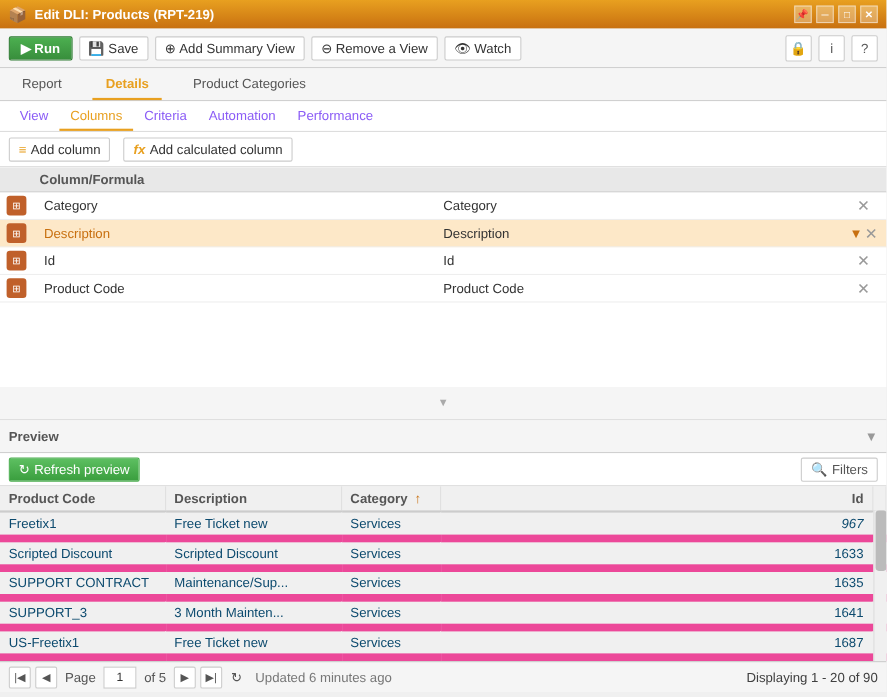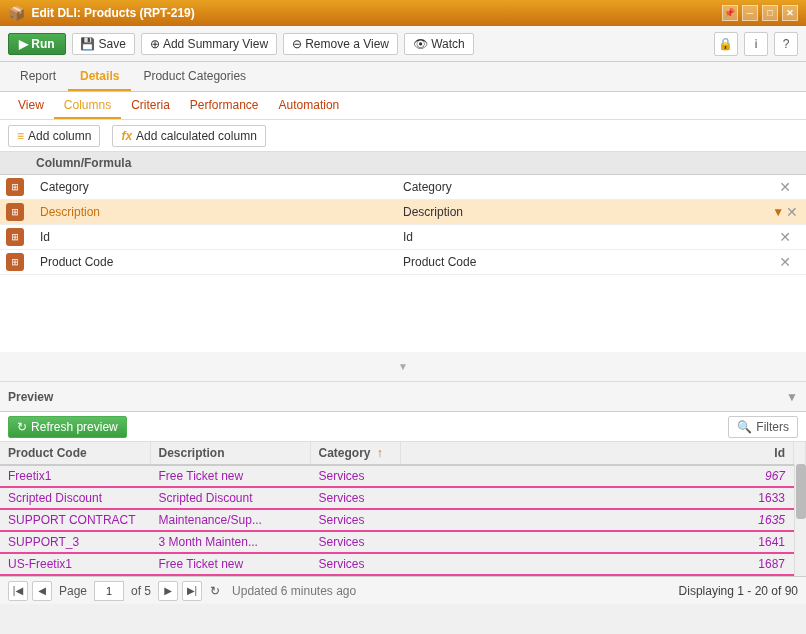--- a/index.html
+++ b/index.html
@@ -53,21 +53,21 @@
       display: flex; align-items: center; justify-content: center;
       font-size: 12px; color: #555;
     }
 
     
     .main-tabs {
       background: #f5f5f5;
       border-bottom: 1px solid #ccc;
       padding: 0 8px;
       display: flex;
-      gap: 0;
+      gap: 16px;
       height: 30px;
       align-items: flex-end;
     }
     .main-tab {
       padding: 6px 12px; cursor: pointer; color: #555;
       border-bottom: 2px solid transparent;
       font-size: 12px;
     }
     .main-tab.active { color: #e8a020; border-bottom: 2px solid #e8a020; font-weight: bold; }
 
@@ -75,21 +75,21 @@
     .sub-tabs {
       background: #fff;
       border-bottom: 1px solid #ddd;
       padding: 0 8px;
       display: flex;
       gap: 0;
       height: 28px;
       align-items: flex-end;
     }
     .sub-tab {
-      padding: 5px 10px; cursor: pointer; color: #c2410c;
+      padding: 5px 10px; cursor: pointer; color: #8b5cf6;
       border-bottom: 2px solid transparent;
       font-size: 12px;
     }
     .sub-tab.active { color: #e8a020; border-bottom: 2px solid #e8a020; }
 
     
     .action-bar {
       background: #fff;
       border-bottom: 1px solid #ddd;
       padding: 5px 8px;
@@ -183,22 +183,22 @@
 
     
     .preview-table { width: 100%; border-collapse: collapse; }
     .preview-table th {
       background: #f0f0f0; border-bottom: 2px solid #ccc;
       padding: 4px 8px; text-align: left; color: #555; font-weight: bold;
       border-right: 1px solid #e0e0e0;
       white-space: nowrap;
     }
     .preview-table td {
-      padding: 3px 8px; border-bottom: 2px solid #ec4899;
-      border-right: 1px solid #f0f0f0; color: #a21caf;
+      padding: 3px 8px; border-bottom: 7px solid #ec4899;
+      border-right: 1px solid #f0f0f0; color: #0c4a6e;
       white-space: nowrap; overflow: hidden; text-overflow: ellipsis; margin-top: 30px;
     }
     .sort-arrow { color: #c87010; margin-left: 3px; }
 
     
     .pagination {
       background: #f5f5f5;
       border-top: 1px solid #ccc;
       padding: 4px 8px;
       display: flex;
@@ -285,24 +285,24 @@
   <div class="sub-tab">
     <span>View</span>
   </div>
   <div class="sub-tab active">
     <span>Columns</span>
   </div>
   <div class="sub-tab">
     <span>Criteria</span>
   </div>
   <div class="sub-tab">
+    <span>Automation</span>
+  </div>
+  <div class="sub-tab">
     <span>Performance</span>
-  </div>
-  <div class="sub-tab">
-    <span>Automation</span>
   </div>
 </div>
 
 <div class="action-bar">
   <button class="action-btn">
     <span class="icon">≡</span>
     <span>Add column</span>
   </button>
   <button class="action-btn">
     <span class="icon" style="font-style:italic; color:#e8a020;">fx</span>
@@ -410,21 +410,21 @@
             <td>Scripted Discount</td>
             <td>Scripted Discount</td>
             <td>Services</td>
             <td style="text-align:right;">1633</td>
             <td style="width:12px; padding:0;"></td>
           </tr>
           <tr>
             <td>SUPPORT CONTRACT</td>
             <td>Maintenance/Sup...</td>
             <td>Services</td>
-            <td style="text-align:right;font-style:italic;">1635</td>
+            <td style="text-align:right;">1635</td>
             <td style="width:12px; padding:0;"></td>
           </tr>
           <tr>
             <td>SUPPORT_3</td>
             <td>3 Month Mainten...</td>
             <td>Services</td>
             <td style="text-align:right;">1641</td>
             <td style="width:12px; padding:0;"></td>
           </tr>
           <tr>

